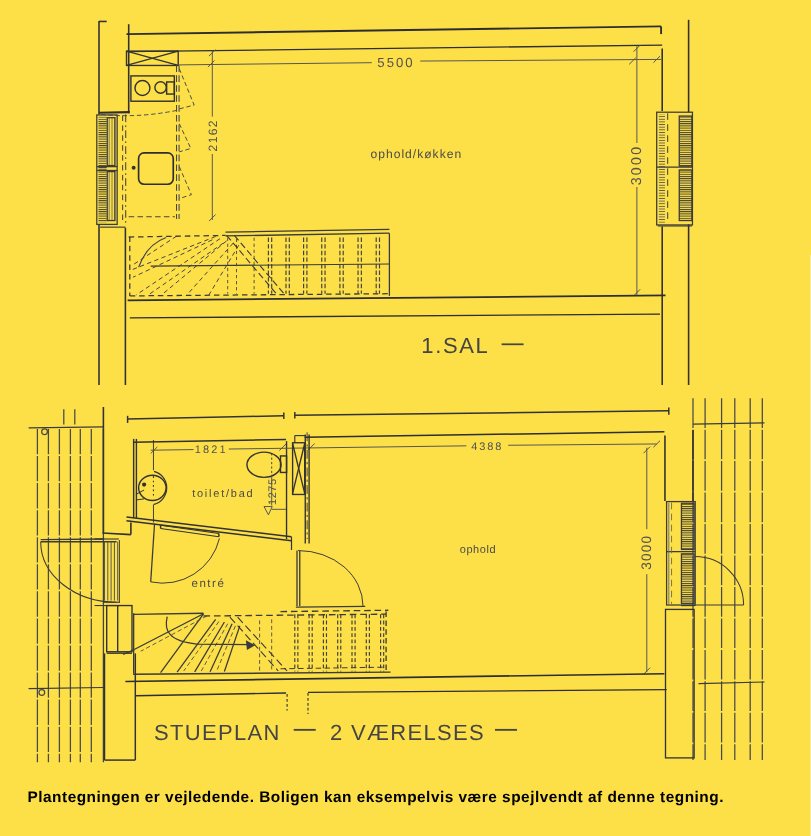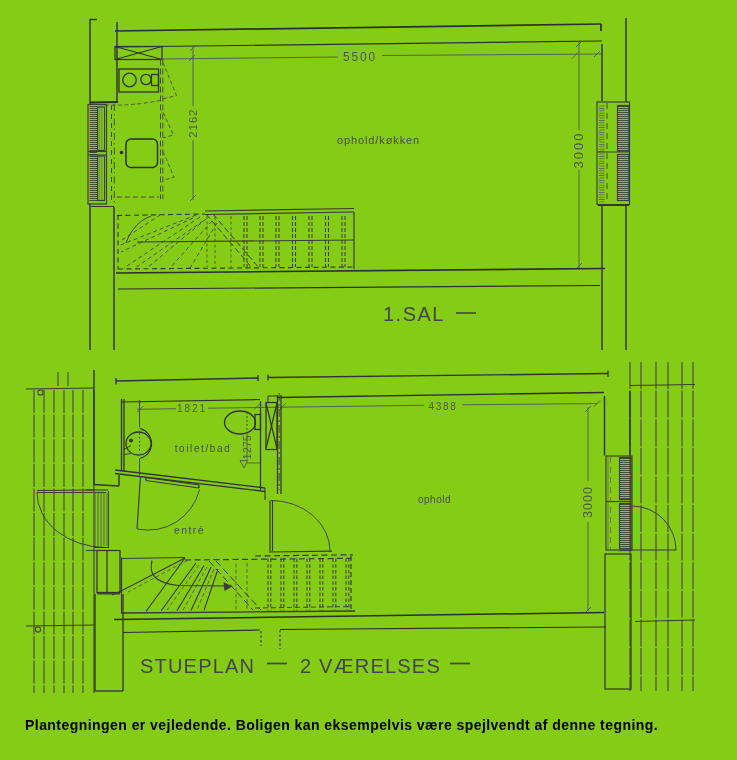--- a/index.html
+++ b/index.html
@@ -1,16 +1,16 @@
 <!DOCTYPE html>
 <html><head>
 <meta charset="utf-8">
 <style>
   html,body{margin:0;padding:0;background:#ffffff;}
-  #page{position:relative;width:737px;height:760px;background:#84cc16;overflow:hidden;
+  #page{position:relative;width:737px;height:760px;background:#fde047;overflow:hidden;
         font-family:"Liberation Sans", sans-serif;}
   svg text{font-family:"Liberation Sans", sans-serif;}
 </style>
 </head>
 <body>
 <div id="page">
 <svg width="737" height="760" viewBox="0 0 737 760" xmlns="http://www.w3.org/2000/svg">
 <defs>
   <pattern id="hhd" width="4" height="2" patternUnits="userSpaceOnUse">
     <rect width="4" height="0.9" y="0" fill="#3d3d3d"></rect>

